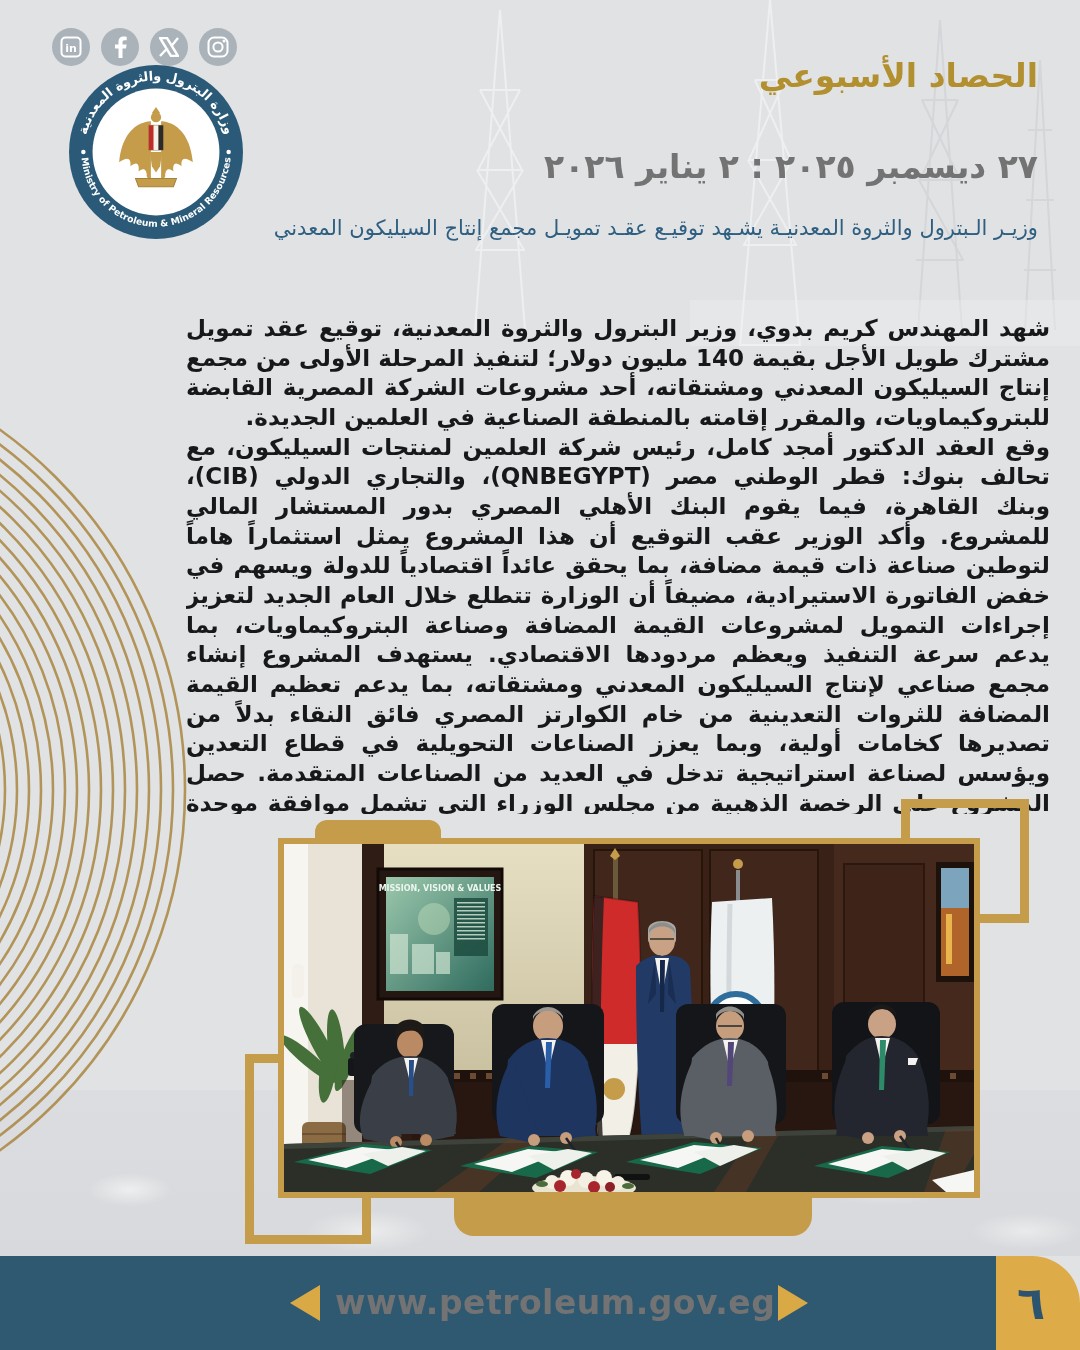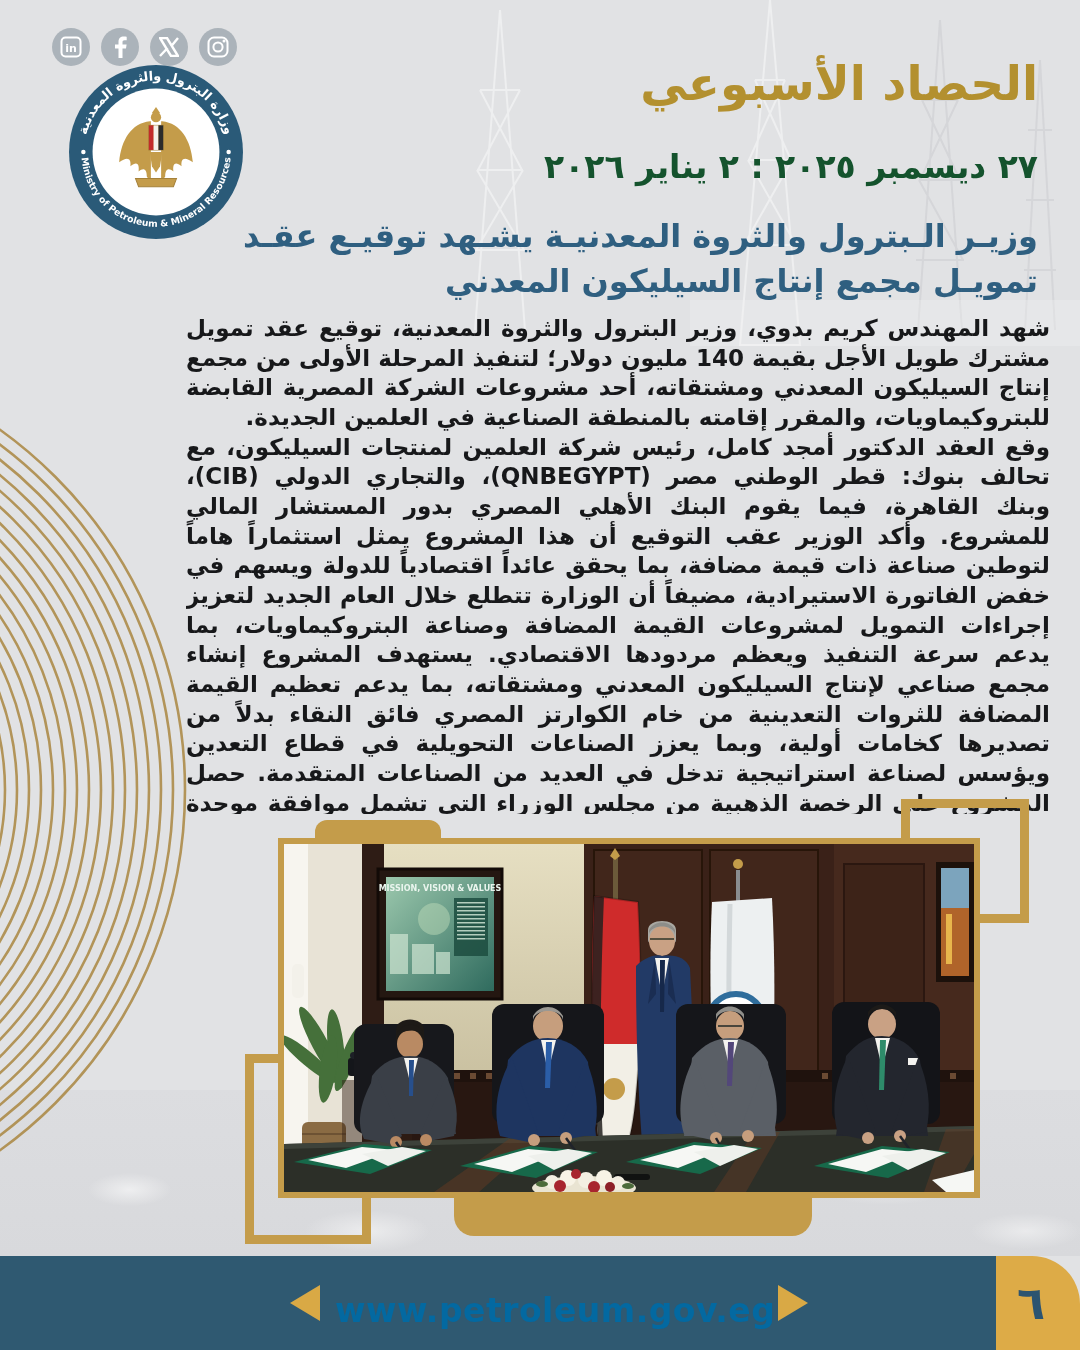--- a/index.html
+++ b/index.html
@@ -13,26 +13,26 @@
       radial-gradient(90px 30px at 34% 85%, rgba(255,255,255,.5), rgba(255,255,255,0) 70%),
       radial-gradient(70px 26px at 58% 70%, rgba(255,255,255,.45), rgba(255,255,255,0) 70%),
       radial-gradient(110px 34px at 82% 55%, rgba(255,255,255,.5), rgba(255,255,255,0) 70%),
       radial-gradient(80px 26px at 95% 85%, rgba(255,255,255,.45), rgba(255,255,255,0) 70%),
       linear-gradient(#dcdde0,#d8d9dc);}
   
   .gold-rings{position:absolute;left:0;top:415px;}
   
   .logo{position:absolute;left:68px;top:64px;width:176px;height:176px;}
   
-  .title{position:absolute;right:42px;top:56px;color:#b3902f;font-size:47px;
+  .title{position:absolute;right:42px;top:56px;color:#b3902f;font-size:33px;
          font-weight:bold;direction:rtl;letter-spacing:0;}
-  .date{position:absolute;right:42px;top:147px;color:#14532d;font-size:33px;
+  .date{position:absolute;right:42px;top:147px;color:#737373;font-size:33px;
         font-weight:bold;direction:rtl;}
   .headline{position:absolute;right:42px;top:214px;width:812px;color:#2f5f80;
-        font-size:32px;line-height:1.42;font-weight:bold;direction:rtl;text-align:right;margin:0;}
+        font-size:21px;line-height:1.42;font-weight:normal;direction:rtl;text-align:right;margin:0;}
   
   .body-text{position:absolute;left:186px;right:30px;top:314px;height:500px;overflow:hidden;
         direction:rtl;text-align:justify;color:#17181a;font-size:23px;line-height:1.29;
         font-weight:bold;}
   .body-text p{margin:0;}
   
   .deco-rect{position:absolute;border:9px solid #c49c4a;z-index:1;}
   .deco-rect.tr{left:901px;top:799px;width:110px;height:106px;}
   .deco-rect.bl{left:245px;top:1054px;width:108px;height:172px;}
   .deco-bar{position:absolute;left:454px;top:1160px;width:358px;height:76px;
@@ -45,22 +45,22 @@
   
   .footer-bar{position:absolute;left:0;top:1256px;width:1004px;height:94px;
         background:#2f5971;display:flex;align-items:center;}
   .socials{position:absolute;left:52px;top:0;height:94px;display:flex;align-items:center;gap:11px;}
   .soc{width:38px;height:38px;border-radius:50%;background:rgba(10,40,58,.25);
         display:flex;align-items:center;justify-content:center;}
   .tri{position:absolute;top:1285px;width:0;height:0;border-top:18px solid transparent;
         border-bottom:18px solid transparent;}
   .tri-left{left:290px;border-right:30px solid #d9a945;}
   .tri-right{left:778px;border-left:30px solid #d9a945;}
-  .site{position:absolute;left:335px;top:1283px;width:440px;text-align:center;color:#0369a1;
-        font-size:33px;font-weight:bold;letter-spacing:.5px;margin-top:8px;}
+  .site{position:absolute;left:335px;top:1283px;width:440px;text-align:center;color:#737373;
+        font-size:33px;font-weight:bold;letter-spacing:.5px;}
   .page-tab{position:absolute;left:996px;top:1256px;width:84px;height:94px;background:#ddab47;
         border-top-right-radius:48px;display:flex;align-items:center;justify-content:center;}
   .page-num{color:#2c5470;font-size:46px;font-weight:bold;direction:rtl;margin-right:14px;}
 </style>
 </head>
 <body>
 
 <div class="page">
 
   <svg class="bg-derricks" viewBox="0 0 830 360">

